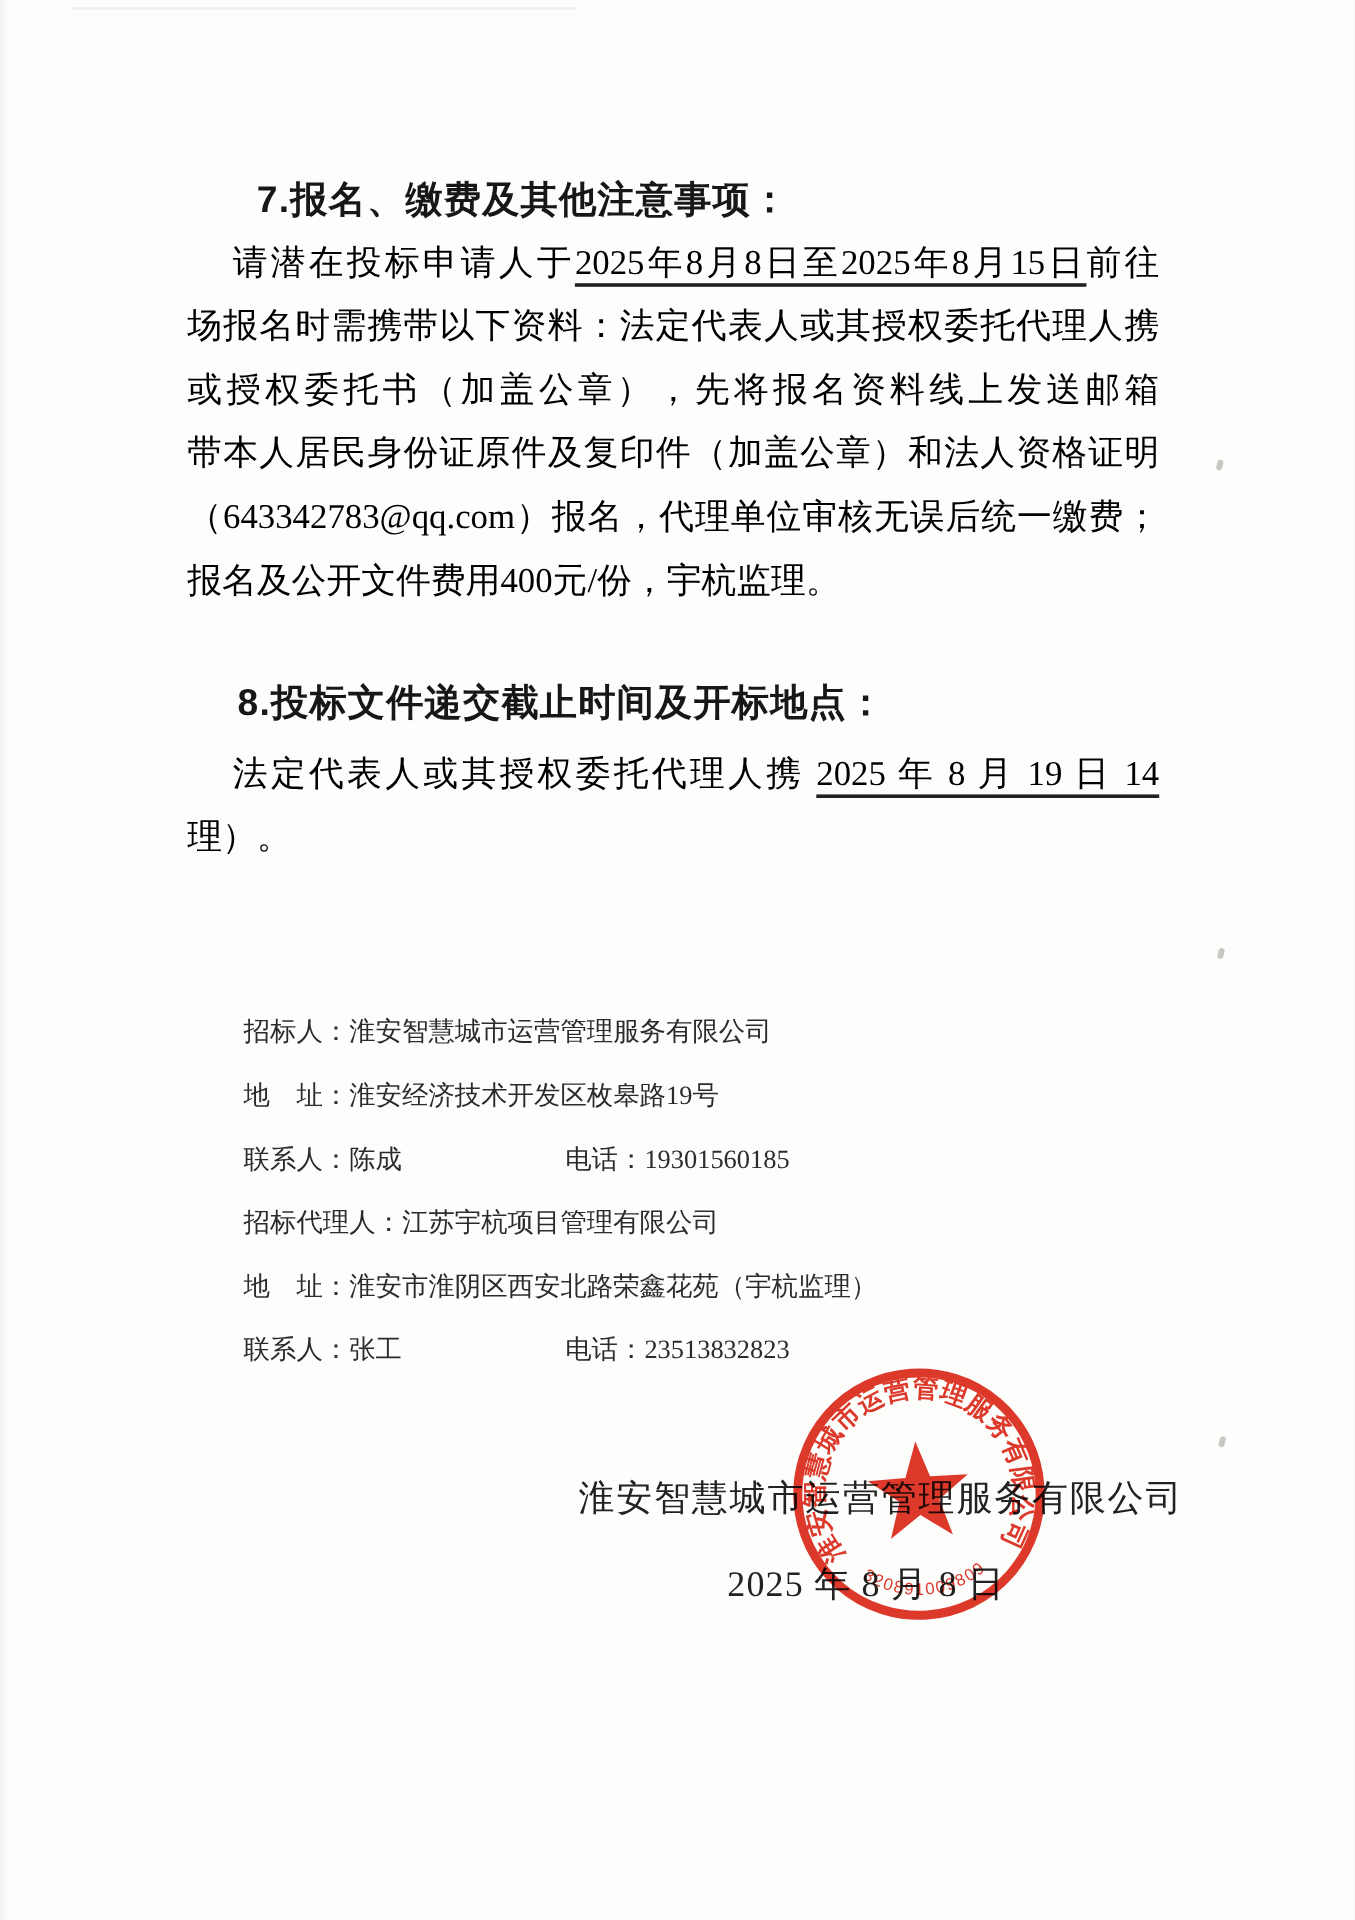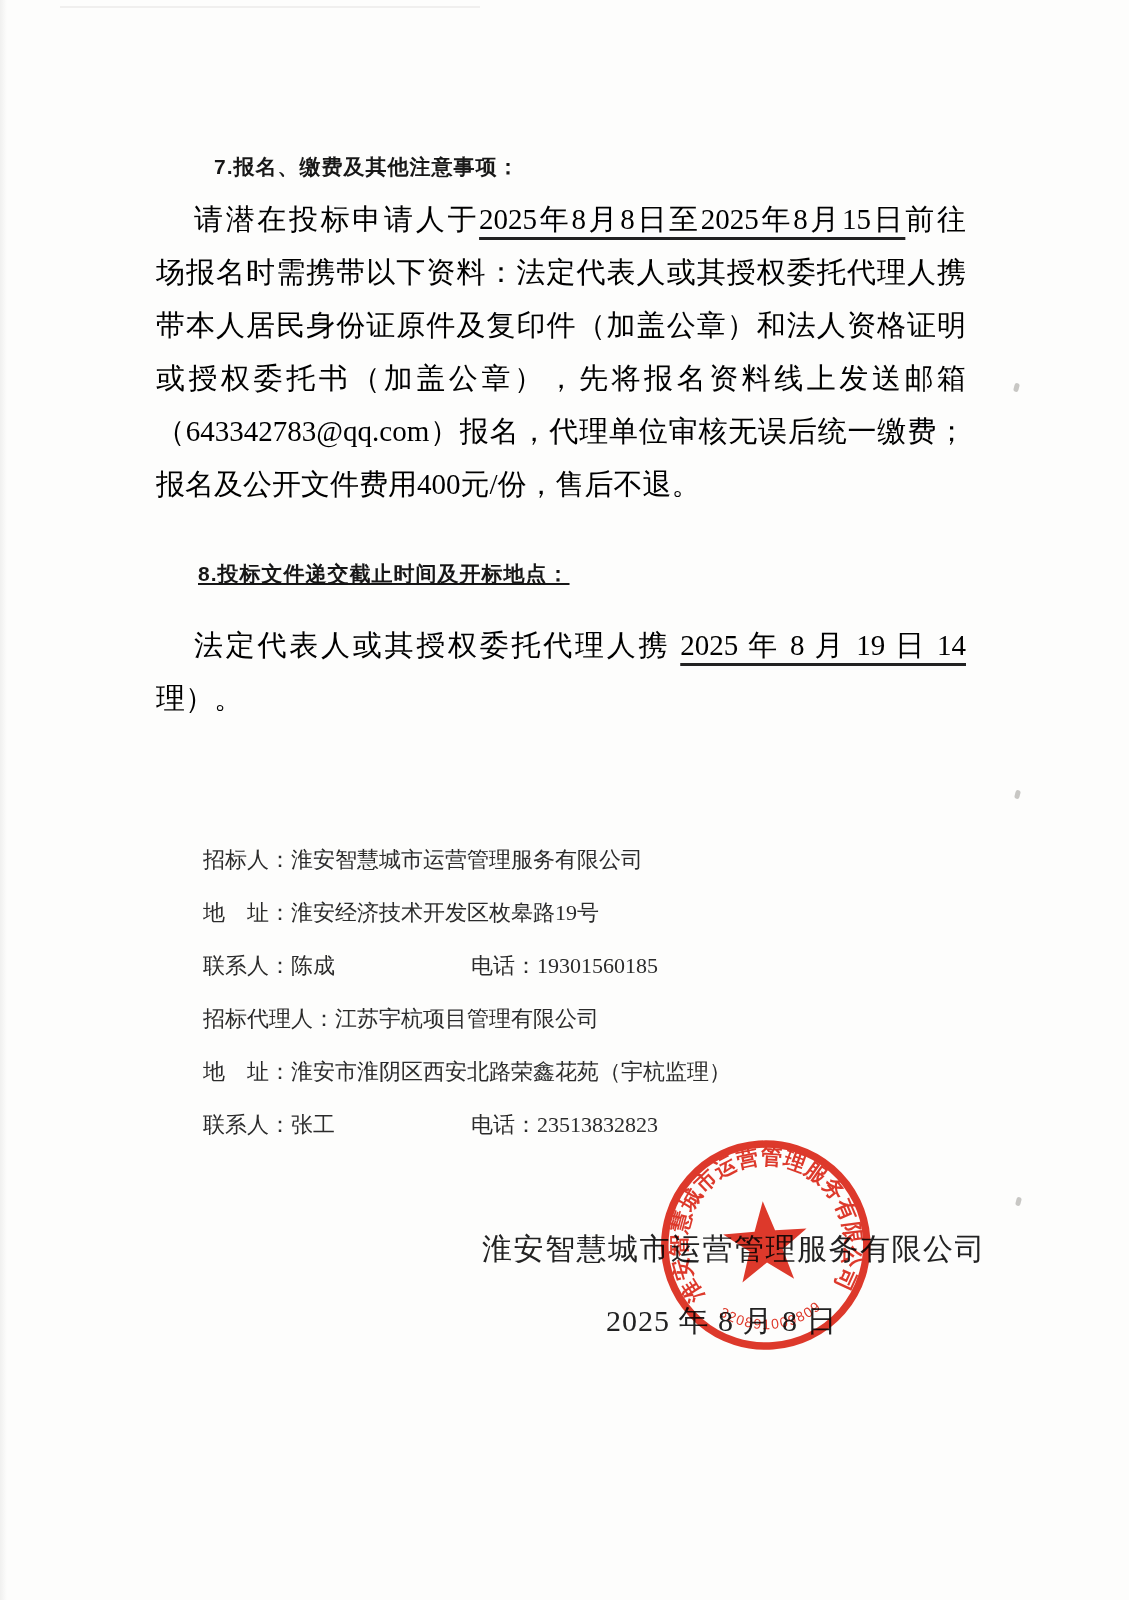--- a/index.html
+++ b/index.html
@@ -27,25 +27,25 @@
     background:#b6b4b2;opacity:.75;transform:rotate(14deg);
   }
   .speck.s1{left:1014px;top:383px;}
   .speck.s2{left:1015px;top:790px;}
   .speck.s3{left:1016px;top:1197px;}
 
   .heading{
     position:absolute;
     font-family:"Liberation Sans","DejaVu Sans",sans-serif;
     font-weight:bold;color:#171717;
-    font-size:21px;line-height:40px;letter-spacing:1px;
+    font-size:31px;line-height:40px;letter-spacing:1px;
     white-space:nowrap;
   }
   .h7{left:214px;top:147px;}
-  .h8{left:198px;top:554px;text-decoration:underline;}
+  .h8{left:198px;top:566px;}
   .h9{left:205px;top:783px;}
 
   .para{position:absolute;left:156px;width:810px;}
   .p7{top:193px;}
   .p8{top:619px;}
   .line{
     height:53px;line-height:53px;
     font-size:29px;
     text-align:justify;text-align-last:justify;
     color:#000000;
@@ -92,24 +92,24 @@
   <div class="edge-top"></div>
   <div class="speck s1"></div>
   <div class="speck s2"></div>
   <div class="speck s3"></div>
 
   <div class="heading h7">7.报名、缴费及其他注意事项：</div>
 
   <div class="para p7">
     <div class="line indent"><span>请潜在投标申请人于</span><span class="u">2025年8月8日至2025年8月15日</span><span>前往</span></div>
     <div class="line">场报名时需携带以下资料：法定代表人或其授权委托代理人携</div>
+    <div class="line">或授权委托书（加盖公章），先将报名资料线上发送邮箱</div>
     <div class="line">带本人居民身份证原件及复印件（加盖公章）和法人资格证明</div>
-    <div class="line">或授权委托书（加盖公章），先将报名资料线上发送邮箱</div>
     <div class="line">（643342783@qq.com）报名，代理单位审核无误后统一缴费；</div>
-    <div class="line end">报名及公开文件费用400元/份，售后不退。</div>
+    <div class="line end">报名及公开文件费用400元/份，宇杭监理。</div>
   </div>
 
   <div class="heading h8">8.投标文件递交截止时间及开标地点：</div>
 
   <div class="para p8">
     <div class="line indent"><span>法定代表人或其授权委托代理人携 </span><span class="u">2025 年 8 月 19 日 14</span></div>
     <div class="line end">理）。</div>
   </div>
 
 

